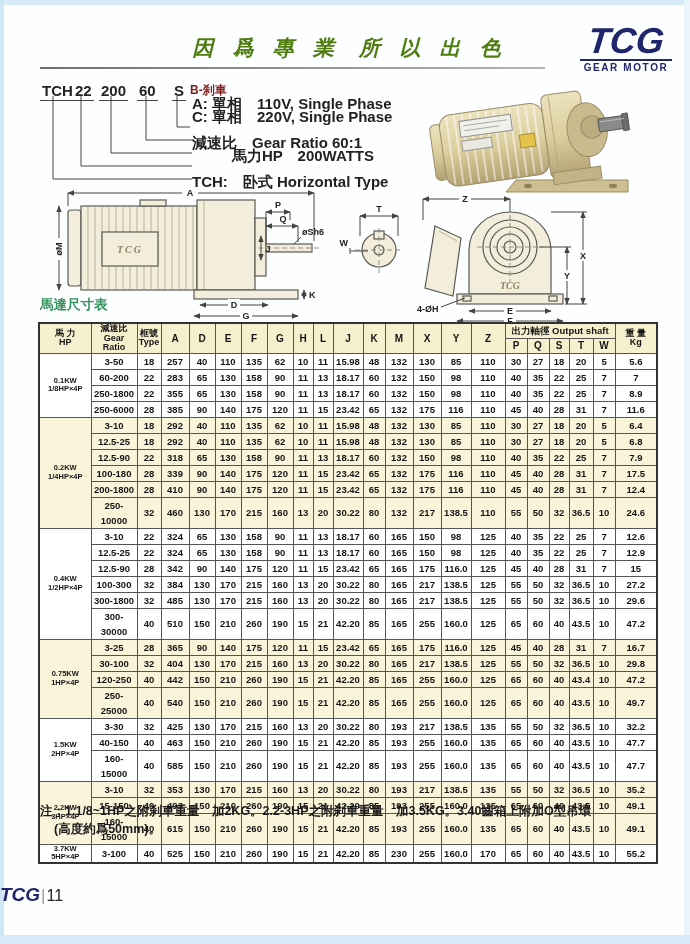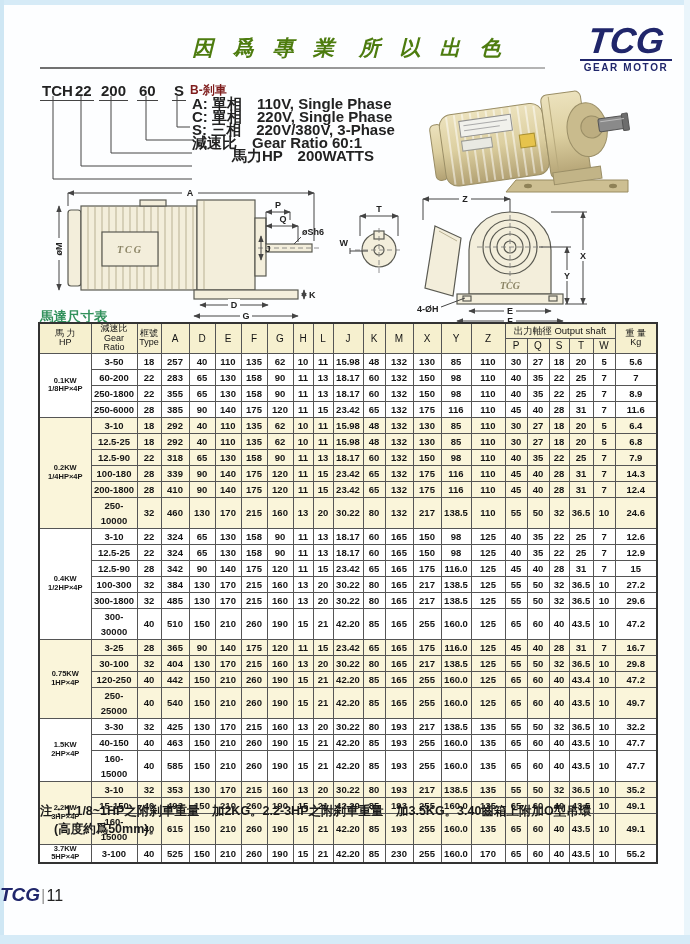--- a/index.html
+++ b/index.html
@@ -42,27 +42,27 @@
   .photo-svg { position:absolute; left:428px; top:78px; }
   .dline { stroke:#444; stroke-width:1; fill:none; }
   .oline { stroke:#5a5a52; stroke-width:1.2; fill:#f3eedb; }
   .thin  { stroke:#b9b193; stroke-width:1; }
   .cline { stroke:#777; stroke-width:0.8; stroke-dasharray:5 3; }
   .dtext { font:bold 9px "Liberation Sans",sans-serif; fill:#222; }
   .btext { font:italic bold 10px "Liberation Serif",serif; fill:#8b8465; }
   .lbg { fill:#fdfeff; }
 
   
-  .table-title { position:absolute; left:40px; top:296px; font-size:13.5px; font-weight:bold; color:#32915c;margin-top:12px; }
+  .table-title { position:absolute; left:40px; top:296px; font-size:13.5px; font-weight:bold; color:#32915c; }
   .spec-wrap { position:absolute; left:38px; top:322px; }
   table.spec { border-collapse:collapse; table-layout:fixed; width:620px; border:2px solid #333; }
   .spec th, .spec td { border:1px solid #555; text-align:center; vertical-align:middle;
                        padding:0; height:15px; overflow:hidden; background:#fff; color:#141414; }
   .spec td { font-size:9.5px; line-height:15px; font-weight:bold; }
-  .spec thead th { background:#f6f0cf; font-size:9px; font-weight:normal; line-height:9.5px; }
+  .spec thead th { background:#f6f0cf; font-size:9px; font-weight:bold; line-height:9.5px; }
   .spec thead th.dimh { font-size:10px; }
   .spec thead th.osh { font-size:9.5px; }
   .spec tbody th.group-label { background:#fff; font-size:7.5px; line-height:8.5px; font-weight:bold; }
   .spec tbody tr.shade-y td, .spec tbody tr.shade-y th.group-label { background:#faf5da; }
 
   
   .note { position:absolute; left:40px; width:620px; font-size:12.5px; font-weight:bold; color:#1b1b1b; }
   .note1 { top:803px; }
   .note2 { top:821px; left:54px; }
   .footer { position:absolute; left:0; top:884px; width:690px; text-align:left; white-space:nowrap; }
@@ -90,23 +90,23 @@
 
   <span class="code-part" style="left:40px;">TCH</span>
   <span class="code-part" style="left:73px;">22</span>
   <span class="code-part" style="left:99px;">200</span>
   <span class="code-part" style="left:137px;">60</span>
   <span class="code-part" style="left:172px;">S</span>
   <span class="brake">B-刹車</span>
 
   <div class="legend-line" style="top:95px;">A: 單相　110V, Single Phase</div>
   <div class="legend-line" style="top:108px;">C: 單相　220V, Single Phase</div>
-  <div class="legend-line" style="top:121px;">S: 三相　220V/380V, 3-Phase</div>
   <div class="legend-line" style="top:134px;">減速比　Gear Ratio 60:1</div>
   <div class="legend-line" style="top:147px;margin-left:40px;">馬力HP　200WATTS</div>
+  <div class="legend-line" style="top:173px;">TCH:　卧式 Horizontal Type</div>
 
   <svg class="leader-svg" width="160" height="92">
     <path class="dline" d="M13,0 V83 H152"></path>
     <path class="dline" d="M41,0 V70 H152"></path>
     <path class="dline" d="M71,0 V57 H152"></path>
     <path class="dline" d="M106,0 V44 H152"></path>
     <path class="dline" d="M137,0 V31 H150"></path>
   </svg>
 
   <svg class="sideview-svg" width="370" height="136">
@@ -543,21 +543,21 @@
             <td>65</td>
             <td>132</td>
             <td>175</td>
             <td>116</td>
             <td>110</td>
             <td>45</td>
             <td>40</td>
             <td>28</td>
             <td>31</td>
             <td>7</td>
-            <td>14.3</td>
+            <td>17.5</td>
           </tr>
           <tr class="shade-y">
             <td>200-1800</td>
             <td>28</td>
             <td>410</td>
             <td>90</td>
             <td>140</td>
             <td>175</td>
             <td>120</td>
             <td>11</td>

